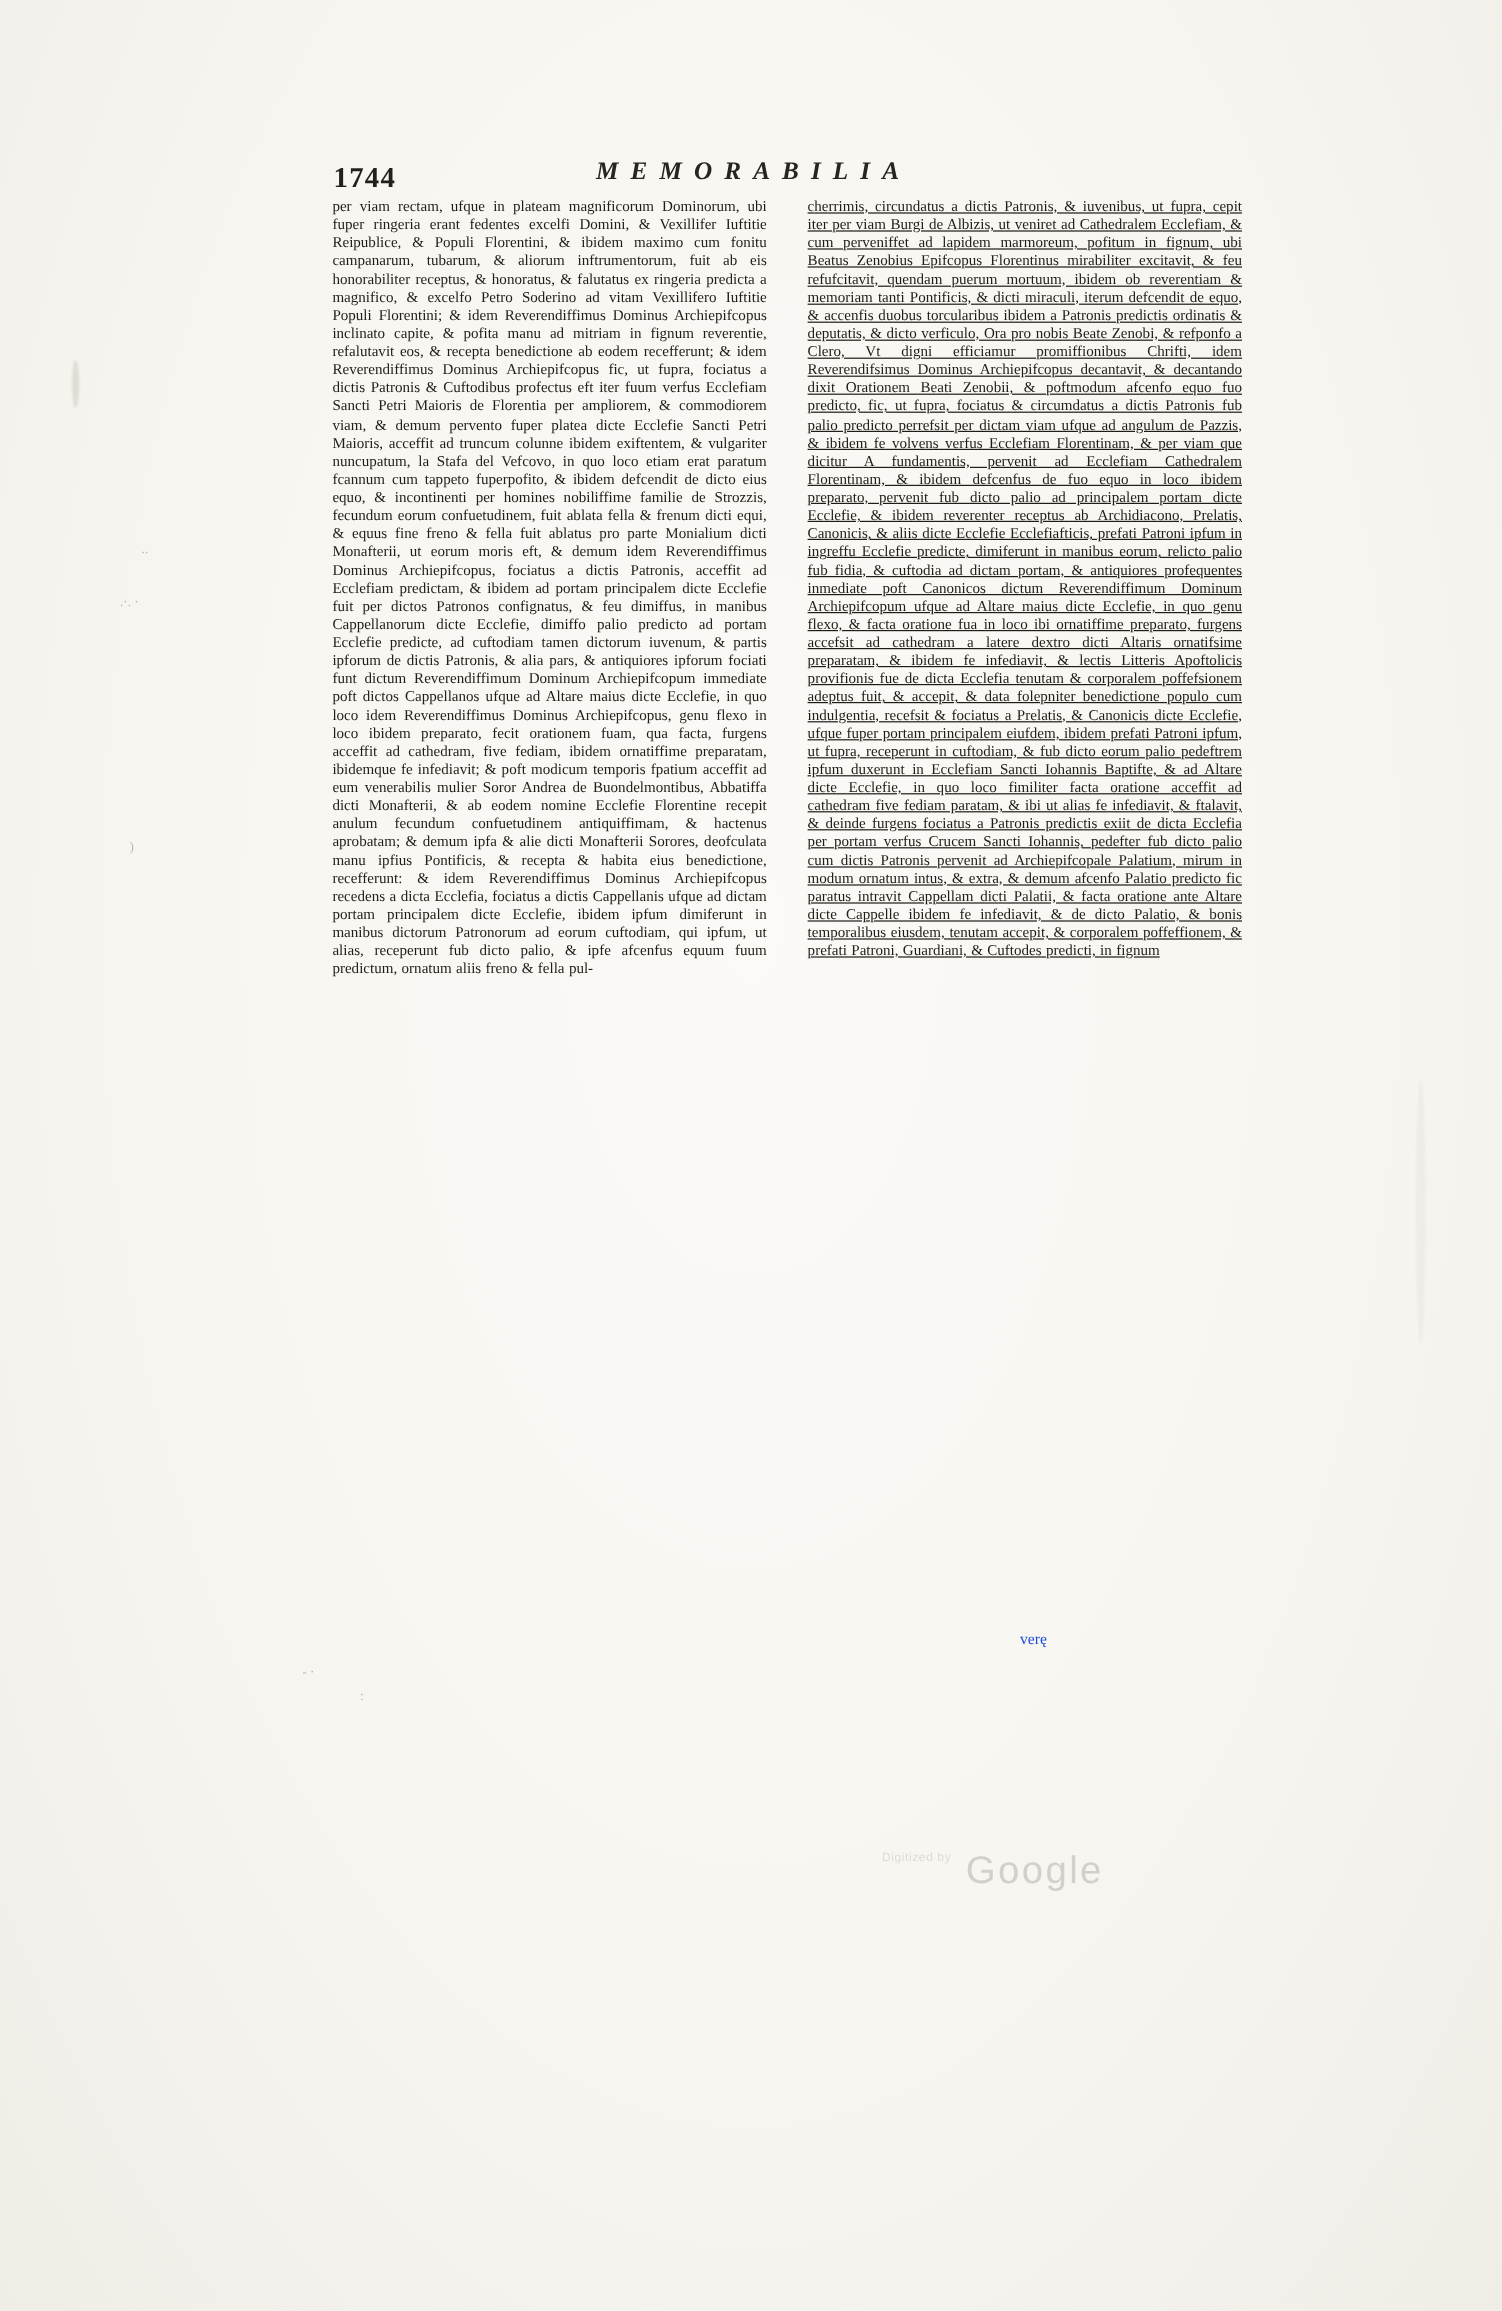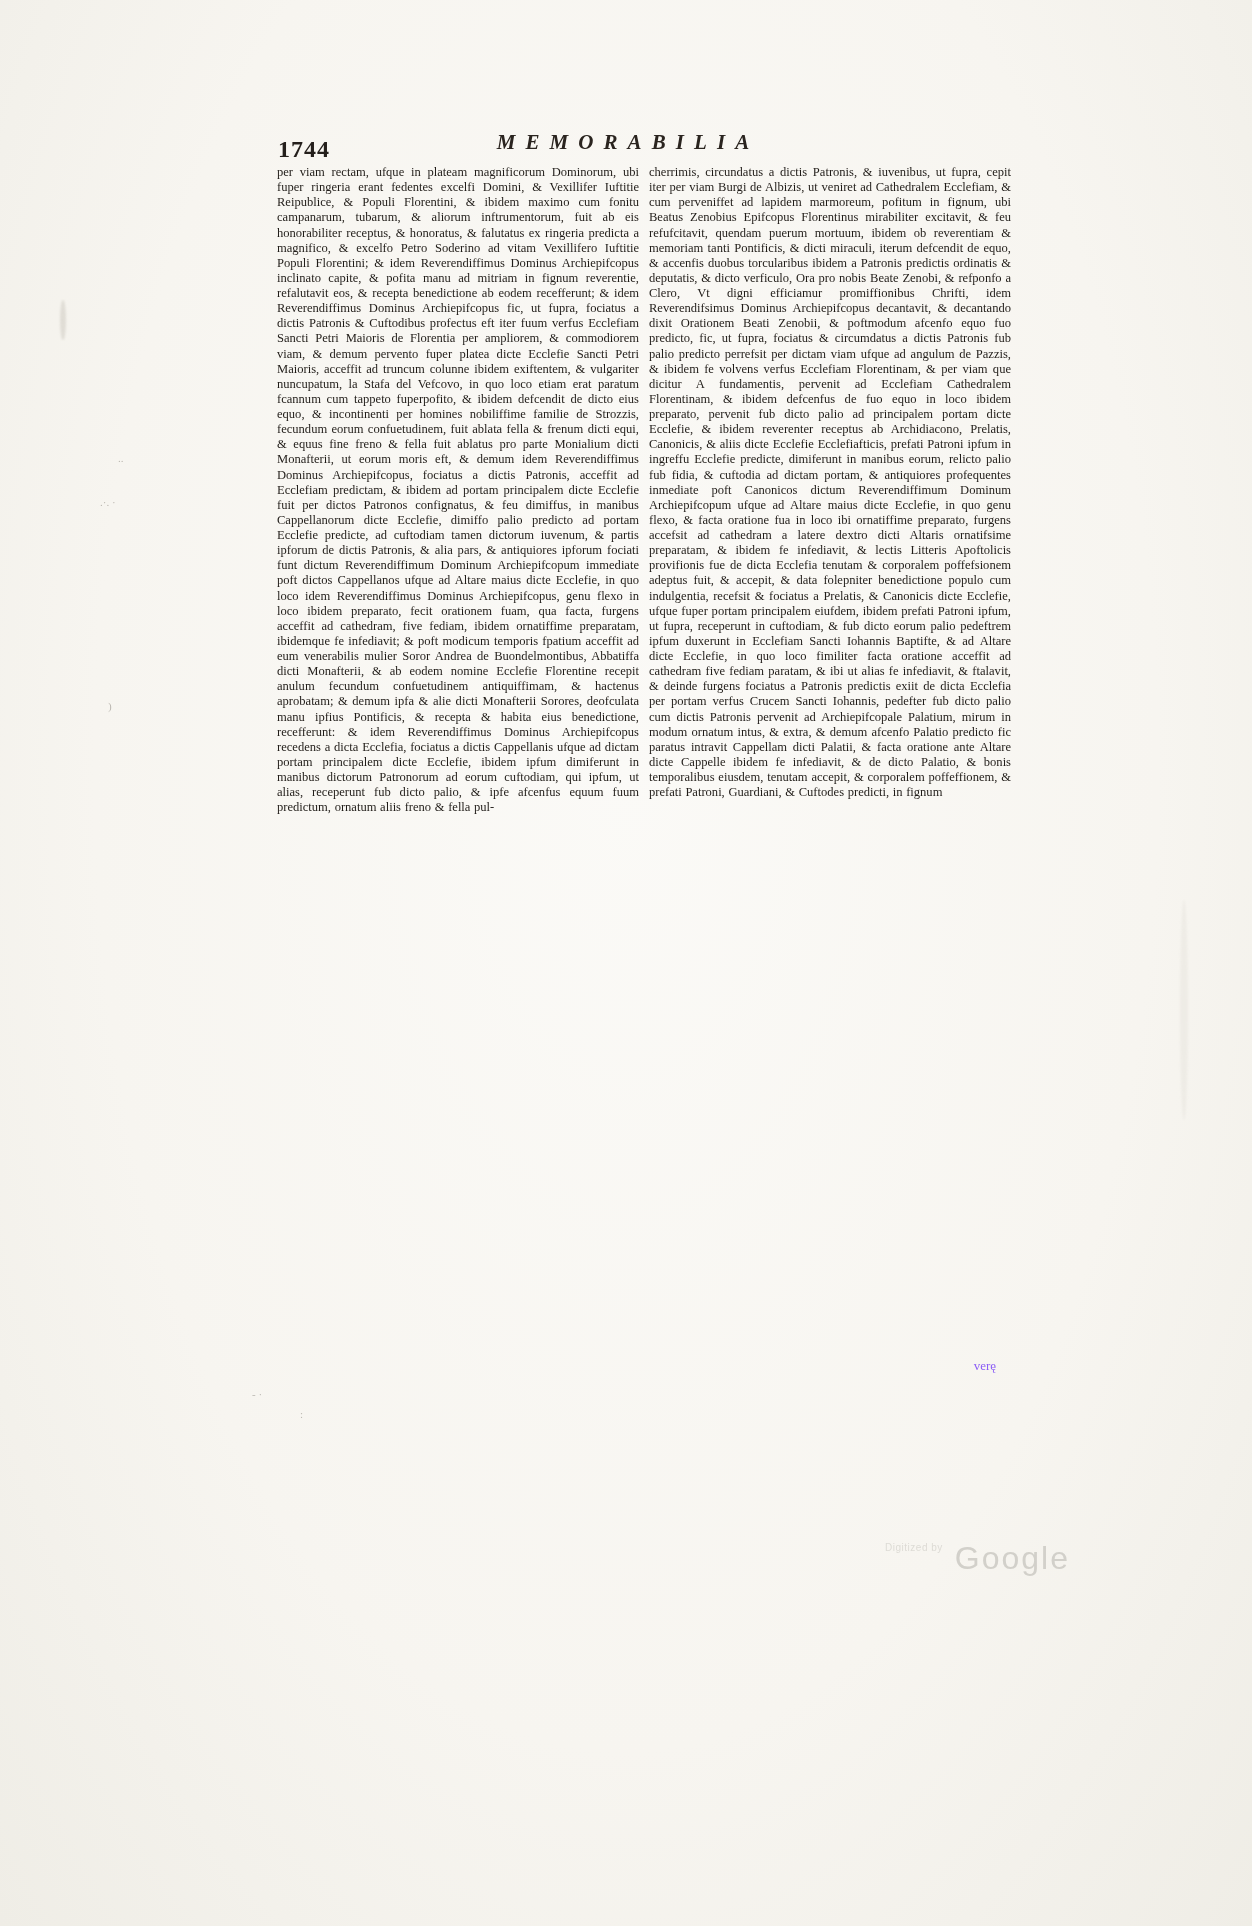--- a/index.html
+++ b/index.html
@@ -25,29 +25,29 @@
   }
   .col{
     position:absolute;top:165px;width:362px;
     font-size:12.55px;line-height:15.12px;
     text-align:justify;text-justify:inter-word;
     color:#201c18;
     word-spacing:0.5px;
     margin-left:19px;
   }
   .col-left{left:258px;}
-  .col-right{left:630px;}
+  .col-right{left:654px;text-decoration:underline;}
   .col::first-letter{font-weight:normal;}
   .catchword{
     position:absolute;top:1358px;left:850px;width:146px;
-    text-align:right;font-size:13px;color:#8b5cf6;
+    font-size:13px;color:#1d4ed8;
   }
   .watermark{
-    position:absolute;top:1540px;left:770px;width:300px;height:48px;
-    color:#cfcdc8;white-space:nowrap;text-align:right;
+    position:absolute;top:1540px;left:735px;width:300px;height:48px;
+    color:#cfcdc8;white-space:nowrap;
   }
   .wm-prefix{
     font-family:"Liberation Sans","DejaVu Sans",sans-serif;
     font-size:10px;color:#dddbd5;vertical-align:18px;letter-spacing:.5px;
   }
   .wm-brand{
     font-family:"Liberation Sans","DejaVu Sans",sans-serif;
     font-size:32px;color:#d2d0ca;letter-spacing:2px;margin-left:8px;
   }
   .artifact{position:absolute;color:#8a857d;font-size:11px;opacity:.55;}

